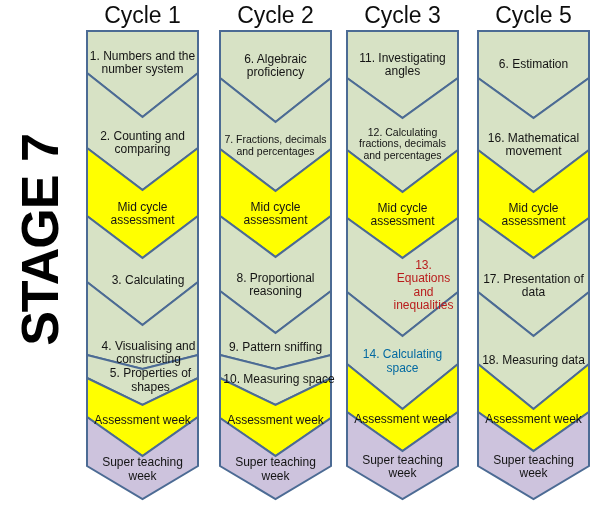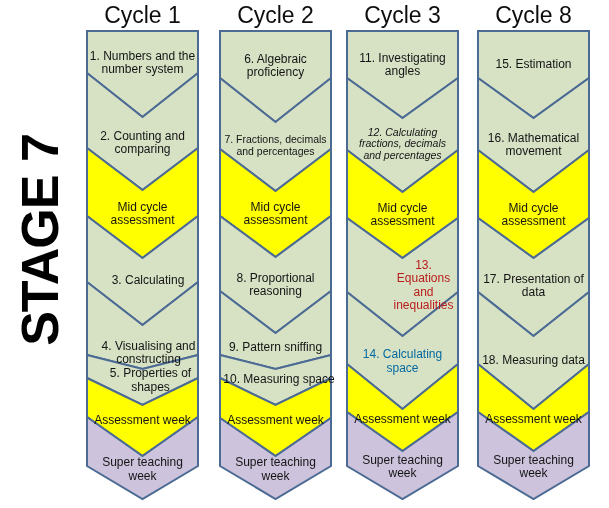--- a/index.html
+++ b/index.html
@@ -91,37 +91,37 @@
       <svg class="col-svg" width="117" height="480" viewBox="0 0 117 480" style="left: 344px; top: 26px;">
         <polygon points="3,5 58.5,5 114,5 114,52 58.5,92 3,52" fill="#d7e2c5" stroke="#4c6b94" stroke-width="2" stroke-linejoin="miter"></polygon>
         <polygon points="3,52 58.5,92 114,52 114,124 58.5,166 3,124" fill="#d7e2c5" stroke="#4c6b94" stroke-width="2" stroke-linejoin="miter"></polygon>
         <polygon points="3,124 58.5,166 114,124 114,192 58.5,232 3,192" fill="#ffff00" stroke="#4c6b94" stroke-width="2" stroke-linejoin="miter"></polygon>
         <polygon points="3,192 58.5,232 114,192 114,266 58.5,310 3,266" fill="#d7e2c5" stroke="#4c6b94" stroke-width="2" stroke-linejoin="miter"></polygon>
         <polygon points="3,266 58.5,310 114,266 114,338 58.5,383 3,338" fill="#d7e2c5" stroke="#4c6b94" stroke-width="2" stroke-linejoin="miter"></polygon>
         <polygon points="3,338 58.5,383 114,338 114,386 58.5,425 3,386" fill="#ffff00" stroke="#4c6b94" stroke-width="2" stroke-linejoin="miter"></polygon>
         <polygon points="3,386 58.5,425 114,386 114,440 58.5,473 3,440" fill="#cdc3dd" stroke="#4c6b94" stroke-width="2" stroke-linejoin="miter"></polygon>
       </svg>
       <div class="band-label" style="left: 347px; width: 111px; top: 64.5px; color: rgb(20, 20, 20);">11. Investigating angles</div>
-      <div class="band-label small" style="left: 347px; width: 111px; top: 144.5px; color: rgb(20, 20, 20); font-style: italic;">12. Calculating fractions, decimals and percentages</div>
+      <div class="band-label small" style="left: 347px; width: 111px; top: 144.5px; color: rgb(20, 20, 20);">12. Calculating fractions, decimals and percentages</div>
       <div class="band-label" style="left: 347px; width: 111px; top: 215px; color: rgb(20, 20, 20);">Mid cycle assessment</div>
       <div class="band-label" style="left: 347px; width: 111px; top: 286px; color: #b91c1c; padding-left: 44px;">13. Equations and inequalities</div>
       <div class="band-label" style="left: 347px; width: 111px; top: 361.25px; color: #0369a1;">14. Calculating space</div>
       <div class="band-label" style="left: 347px; width: 111px; top: 420.25px; color: rgb(20, 20, 20);">Assessment week</div>
       <div class="band-label" style="left: 347px; width: 111px; top: 466.75px; color: rgb(20, 20, 20);">Super teaching week</div>
-      <div class="cycle-title" style="left: 478px; width: 111px;">Cycle 8</div>
+      <div class="cycle-title" style="left: 478px; width: 111px;">Cycle 5</div>
       <svg class="col-svg" width="117" height="480" viewBox="0 0 117 480" style="left: 475px; top: 26px;">
         <polygon points="3,5 58.5,5 114,5 114,52 58.5,92 3,52" fill="#d7e2c5" stroke="#4c6b94" stroke-width="2" stroke-linejoin="miter"></polygon>
         <polygon points="3,52 58.5,92 114,52 114,124 58.5,166 3,124" fill="#d7e2c5" stroke="#4c6b94" stroke-width="2" stroke-linejoin="miter"></polygon>
         <polygon points="3,124 58.5,166 114,124 114,192 58.5,232 3,192" fill="#ffff00" stroke="#4c6b94" stroke-width="2" stroke-linejoin="miter"></polygon>
         <polygon points="3,192 58.5,232 114,192 114,266 58.5,310 3,266" fill="#d7e2c5" stroke="#4c6b94" stroke-width="2" stroke-linejoin="miter"></polygon>
         <polygon points="3,266 58.5,310 114,266 114,338 58.5,383 3,338" fill="#d7e2c5" stroke="#4c6b94" stroke-width="2" stroke-linejoin="miter"></polygon>
         <polygon points="3,338 58.5,383 114,338 114,386 58.5,425 3,386" fill="#ffff00" stroke="#4c6b94" stroke-width="2" stroke-linejoin="miter"></polygon>
         <polygon points="3,386 58.5,425 114,386 114,440 58.5,473 3,440" fill="#cdc3dd" stroke="#4c6b94" stroke-width="2" stroke-linejoin="miter"></polygon>
       </svg>
-      <div class="band-label" style="left: 478px; width: 111px; top: 64.5px; color: rgb(20, 20, 20);">15. Estimation</div>
+      <div class="band-label" style="left: 478px; width: 111px; top: 64.5px; color: rgb(20, 20, 20);">6. Estimation</div>
       <div class="band-label" style="left: 478px; width: 111px; top: 144.5px; color: rgb(20, 20, 20);">16. Mathematical movement</div>
       <div class="band-label" style="left: 478px; width: 111px; top: 215px; color: rgb(20, 20, 20);">Mid cycle assessment</div>
       <div class="band-label" style="left: 478px; width: 111px; top: 286px; color: rgb(20, 20, 20);">17. Presentation of data</div>
       <div class="band-label" style="left: 478px; width: 111px; top: 361.25px; color: rgb(20, 20, 20);">18. Measuring data</div>
       <div class="band-label" style="left: 478px; width: 111px; top: 420.25px; color: rgb(20, 20, 20);">Assessment week</div>
       <div class="band-label" style="left: 478px; width: 111px; top: 466.75px; color: rgb(20, 20, 20);">Super teaching week</div>
     </div>
 </div>
 
 </body></html>

